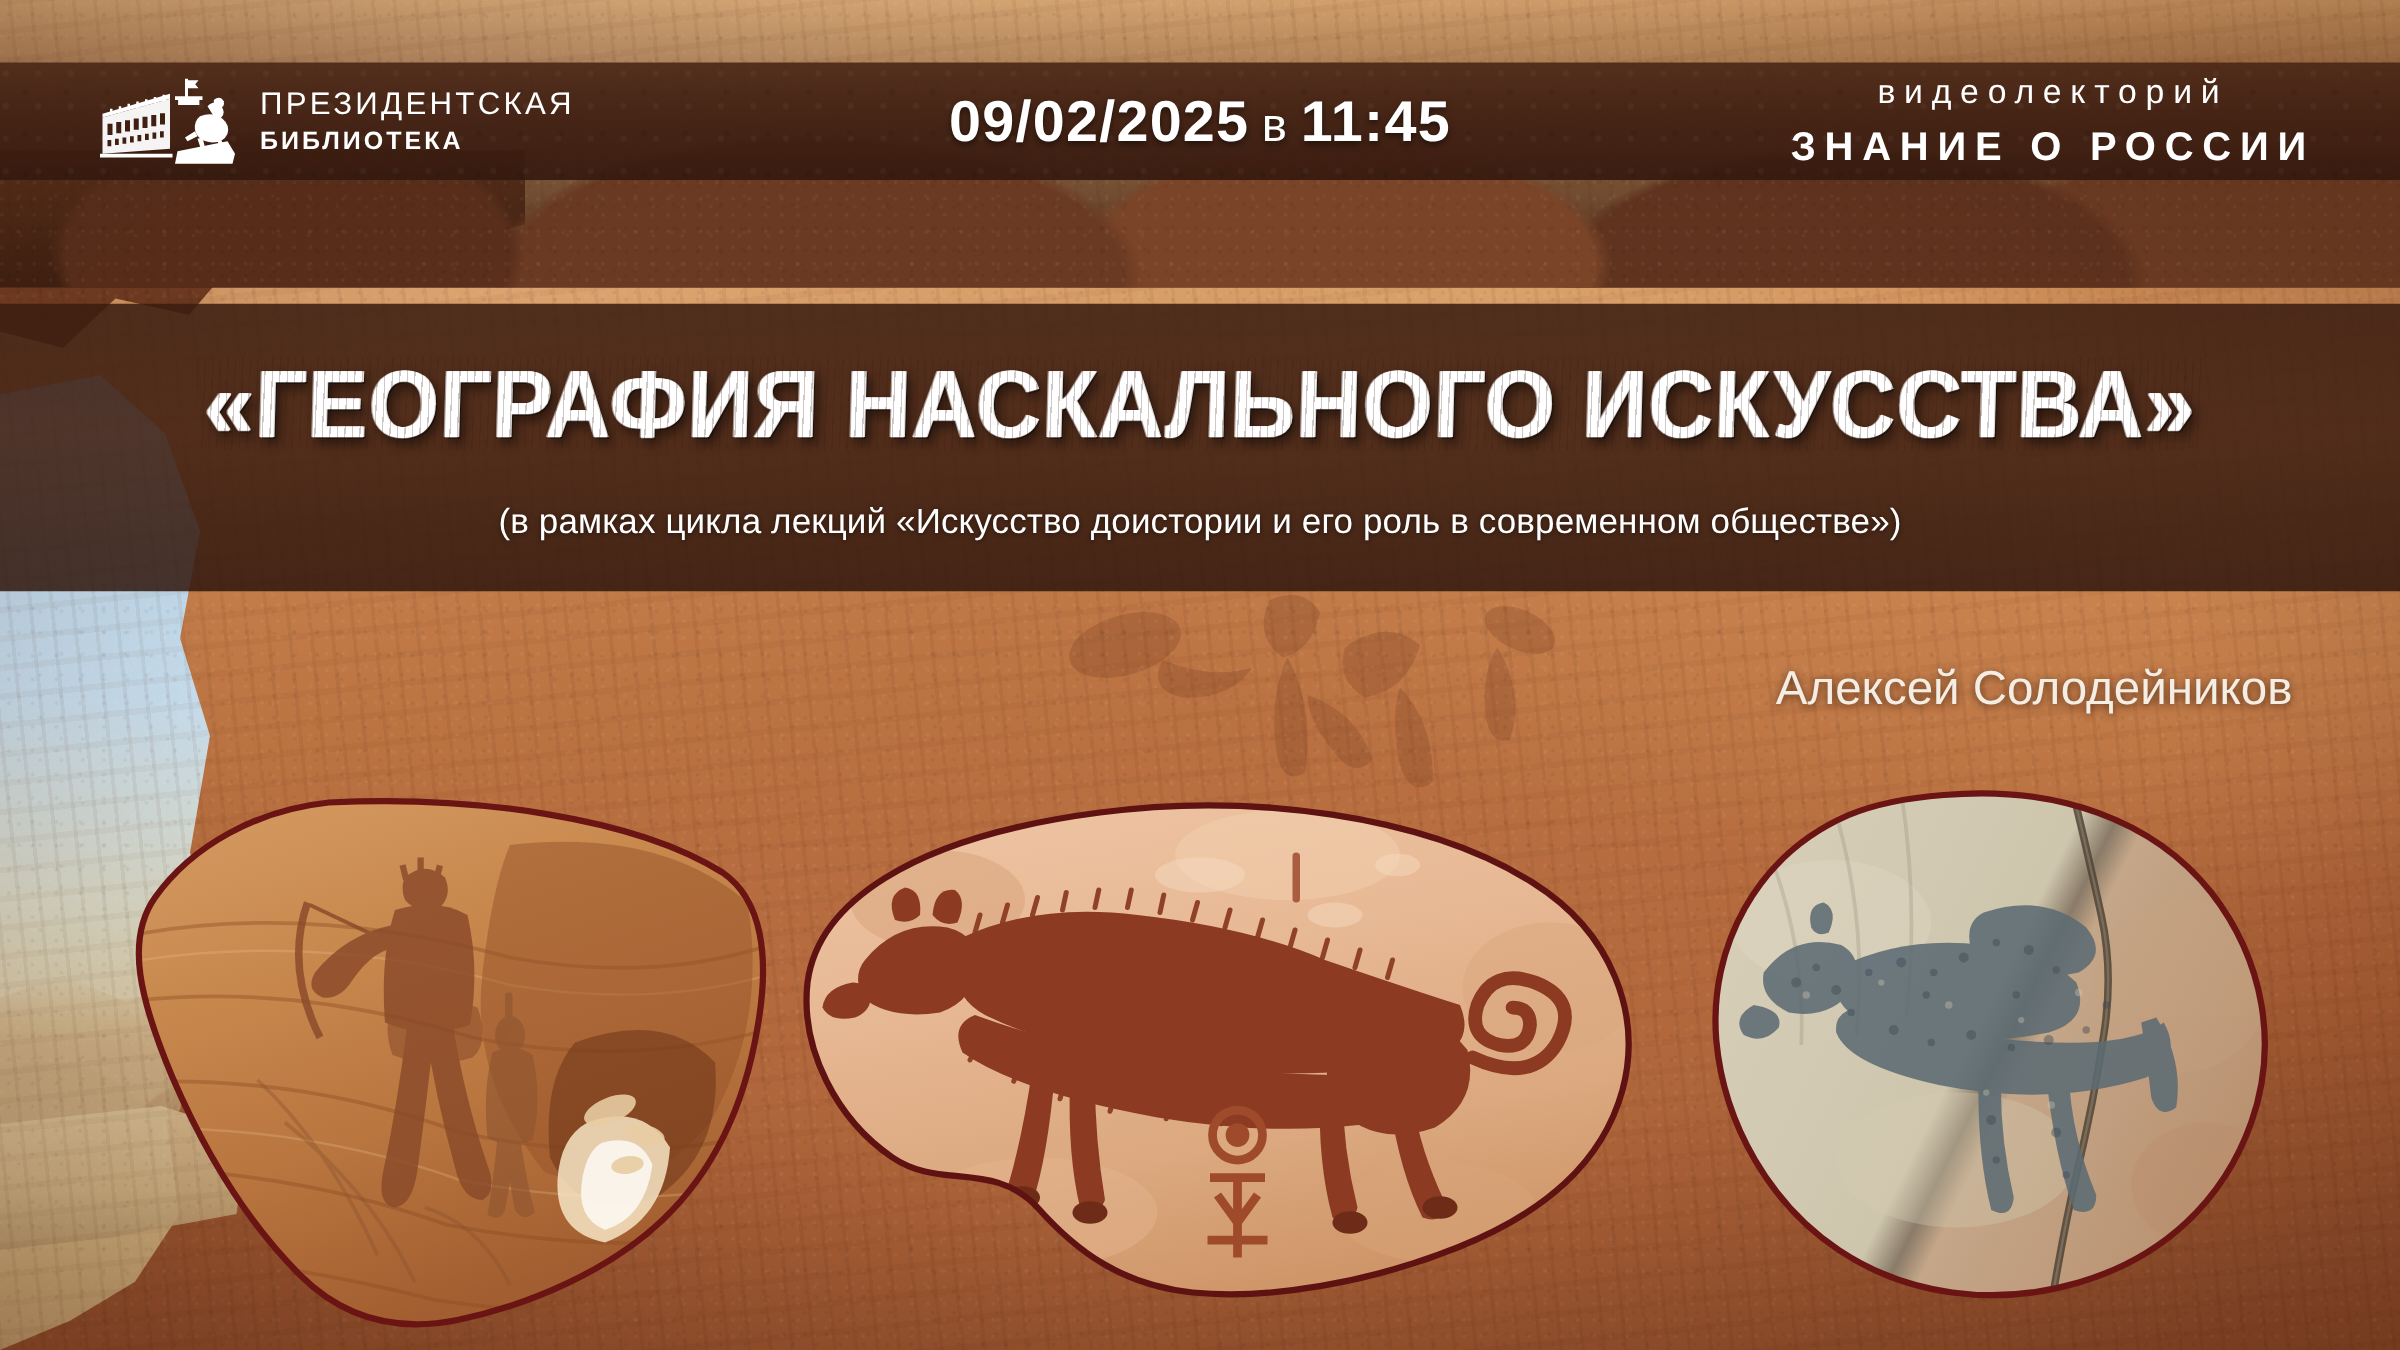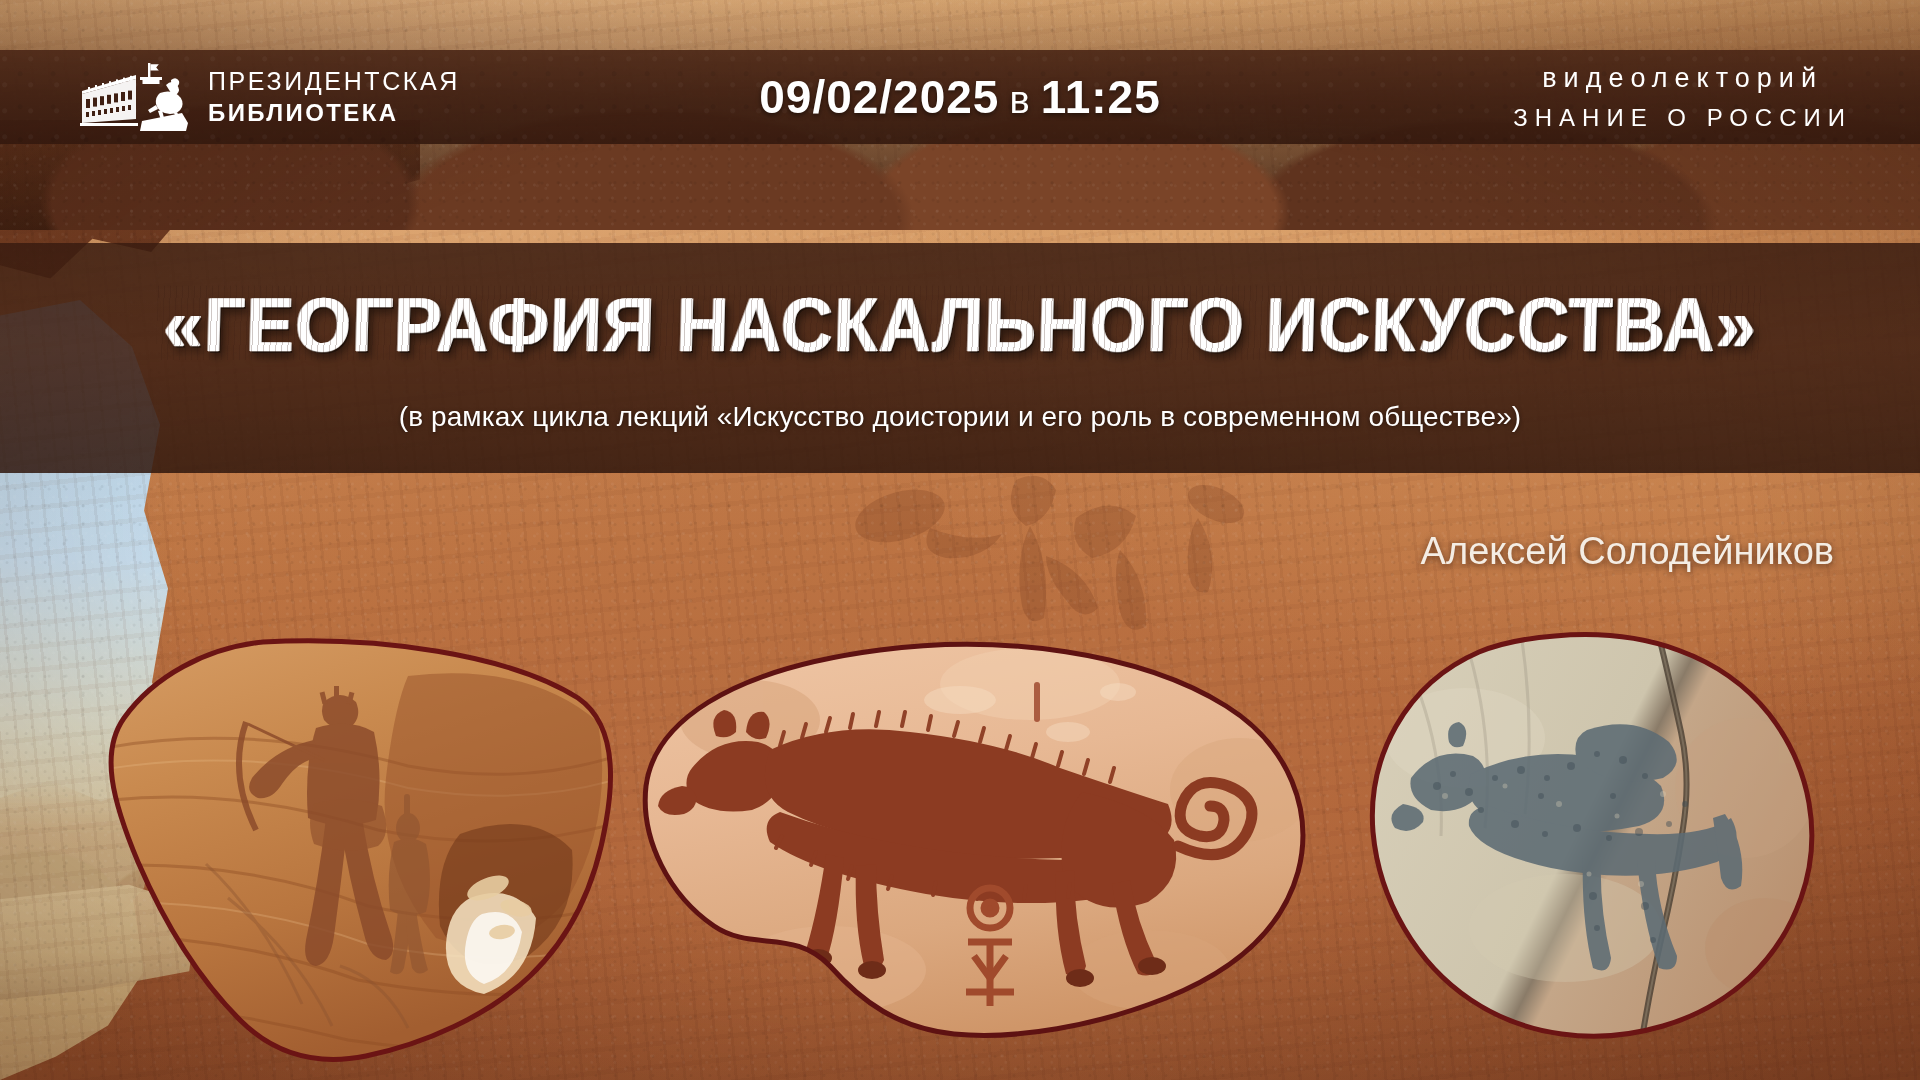--- a/index.html
+++ b/index.html
@@ -134,42 +134,42 @@
   }
 
   .brand { display:flex; align-items:center; gap:18px; margin-left:78px; position:relative; z-index:2;}
   .brand-logo { width:112px; height:72px; display:block; flex:none; }
   .brand-text { display:flex; flex-direction:column; justify-content:center; line-height:1; }
   .brand-line1 {
     color:#fff; font-size:25px; letter-spacing:2.6px; font-weight:400;
     font-family:"Liberation Sans", sans-serif; white-space:nowrap;
   }
   .brand-line2 {
-    color:#fff; font-size:24px; letter-spacing:2.4px; font-weight:700; margin-top:7px;
+    color:#fff; font-size:20px; letter-spacing:2.4px; font-weight:700; margin-top:7px;
     font-family:"Liberation Sans", sans-serif; white-space:nowrap;
   }
 
   .datetime {
     position:absolute; left:50%; transform:translateX(-50%);
     color:#fff; font-size:46px; font-weight:700;
     letter-spacing:1px; white-space:nowrap; z-index:2;
     text-shadow:0 2px 5px rgba(0,0,0,.5);
   }
   .datetime .sep { font-weight:400; font-size:38px; padding:0 10px; }
 
   .series {
     position:absolute; right:68px; text-align:center; z-index:2;
     display:flex; flex-direction:column; gap:10px;
   }
   .series-line1 {
     color:#fff; font-size:27px; font-weight:400; letter-spacing:7px;
     text-transform:lowercase; white-space:nowrap;
   }
   .series-line2 {
-    color:#fff; font-size:24px; font-weight:400; letter-spacing:7px;
+    color:#fff; font-size:32px; font-weight:700; letter-spacing:7px;
     text-transform:uppercase; white-space:nowrap;
   }
 
   
   .title-band {
     position:absolute; left:0; top:243px; width:1920px; height:230px;
     background:linear-gradient(180deg, rgba(58,28,16,.86) 0%, rgba(66,33,19,.88) 45%, rgba(48,23,13,.86) 100%);
     z-index:15;
     display:flex; flex-direction:column; align-items:center; justify-content:center;
   }
@@ -316,21 +316,21 @@
         </g>
       </svg>
 
       <div class="brand-text">
         <div class="brand-line1">ПРЕЗИДЕНТСКАЯ</div>
         <div class="brand-line2">БИБЛИОТЕКА</div>
       </div>
     </div>
 
     <div class="datetime">
-      <span>09/02/2025</span><span class="sep">в</span><span>11:25</span>
+      <span>09/02/2025</span><span class="sep">в</span><span>11:45</span>
     </div>
 
     <div class="series">
       <div class="series-line1">видеолекторий</div>
       <div class="series-line2">ЗНАНИЕ О РОССИИ</div>
     </div>
   </div>
 
   <div class="title-band">
     <div class="main-title">«ГЕОГРАФИЯ НАСКАЛЬНОГО ИСКУССТВА»</div>

